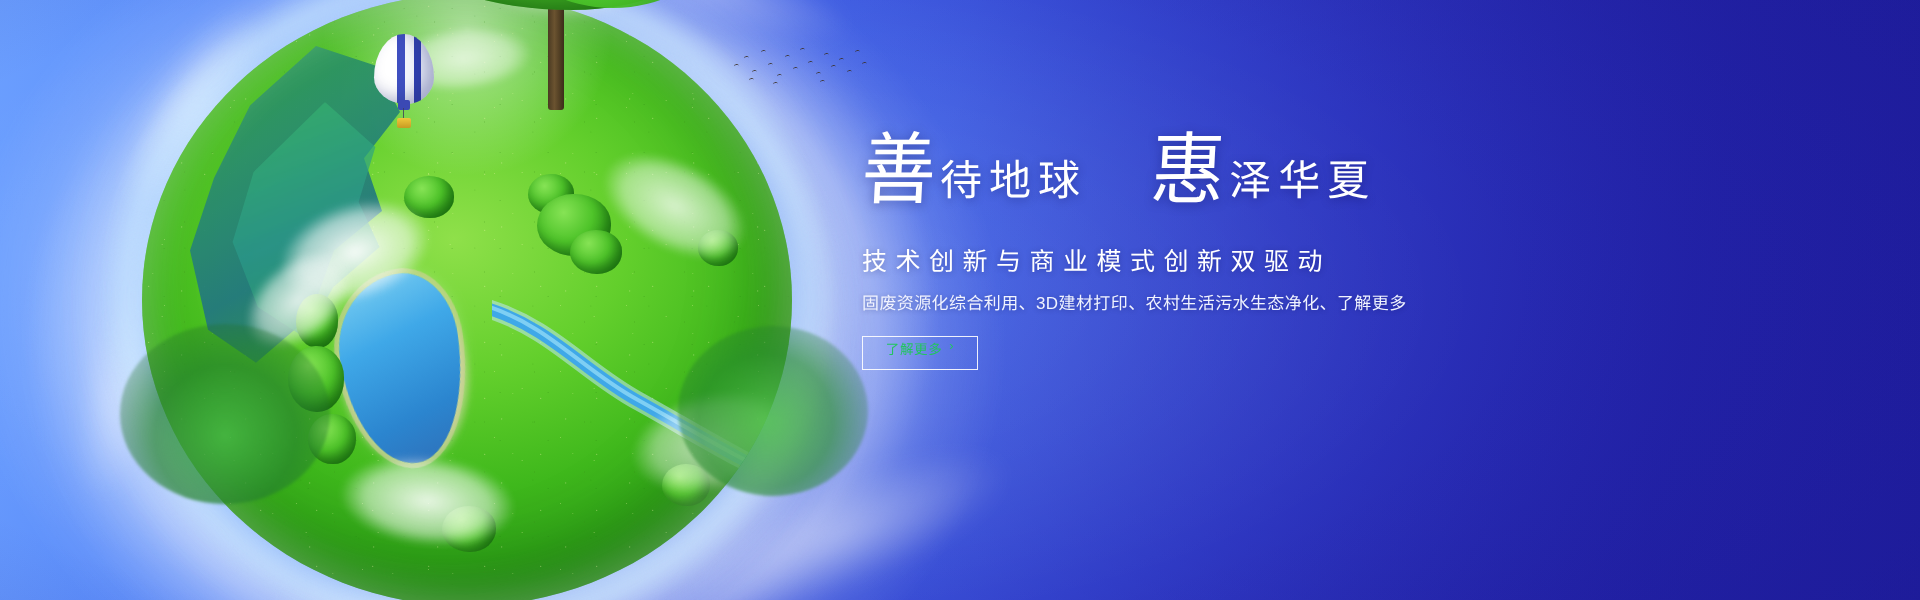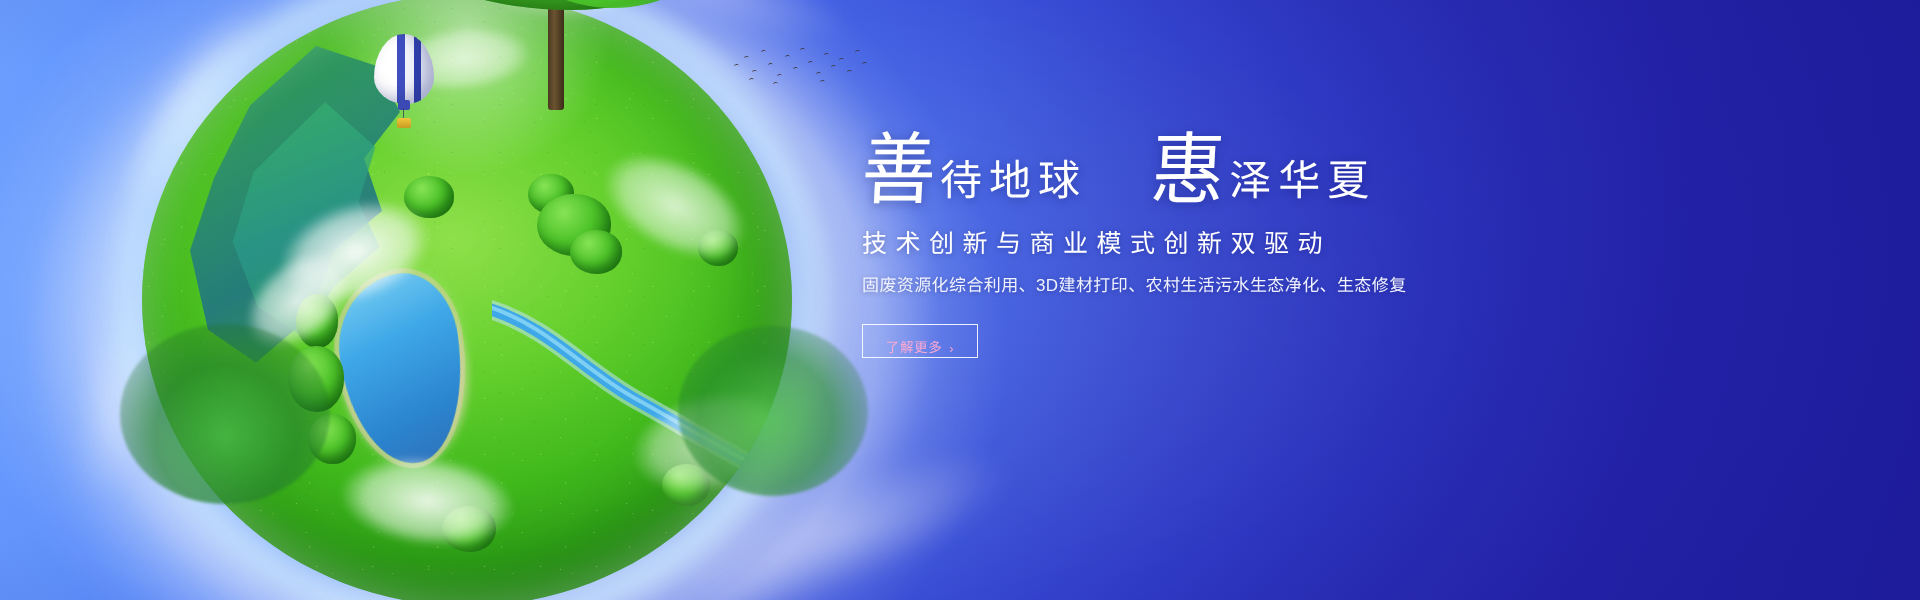--- a/index.html
+++ b/index.html
@@ -240,36 +240,36 @@
     transform:skewX(-3deg) scaleY(1.06);
     margin-right:4px;
   }
   .hl-rest{
     display:inline-block;vertical-align:top;
     font-size:42px;line-height:38px;letter-spacing:7px;
     padding-top:34px;font-weight:400;
   }
   .hl-gap{display:inline-block;width:54px;}
   .subtitle{
-    margin-top:6px;
+    margin-top:24px;
     font-size:25px;line-height:34px;letter-spacing:8.5px;
     color:#fff;font-weight:400;white-space:nowrap;
     text-shadow:0 1px 6px rgba(10,10,70,.30);
   }
   .desc{
     margin-top:13px;
     font-size:17px;line-height:26px;letter-spacing:.4px;
     color:#f0f3ff;white-space:nowrap;
     text-shadow:0 1px 5px rgba(10,10,70,.30);
   }
   .btn{
-    margin-top:25px;display:inline-flex;align-items:flex-end;justify-content:center;
+    margin-top:19px;display:inline-flex;align-items:flex-start;justify-content:center;
     width:116px;height:34px;box-sizing:border-box;
     border:1px solid rgba(255,255,255,.9);
-    background:transparent;color:#f9a8d4;
+    background:transparent;color:#22c55e;
     font-size:13.5px;letter-spacing:.6px;
     cursor:pointer;
   }
   .btn .lbl{display:inline-block;}
   .btn .chev{display:inline-block;margin-left:7px;font-size:13px;opacity:.95;}
 </style>
 </head>
 <body>
 
 <div id="banner">
@@ -383,21 +383,21 @@
         <span class="hl-big">善</span><span class="hl-rest">待地球</span>
       </span>
       <span class="hl-gap"></span>
       <span class="hl-group">
         <span class="hl-big">惠</span><span class="hl-rest">泽华夏</span>
       </span>
     </div>
 
     <div class="subtitle">技术创新与商业模式创新双驱动</div>
 
-    <div class="desc">固废资源化综合利用、3D建材打印、农村生活污水生态净化、生态修复</div>
+    <div class="desc">固废资源化综合利用、3D建材打印、农村生活污水生态净化、了解更多</div>
 
     <button class="btn">
       <span class="lbl">了解更多</span>
       <span class="chev">›</span>
     </button>
 
   </div>
 </div>
 
 </body></html>

